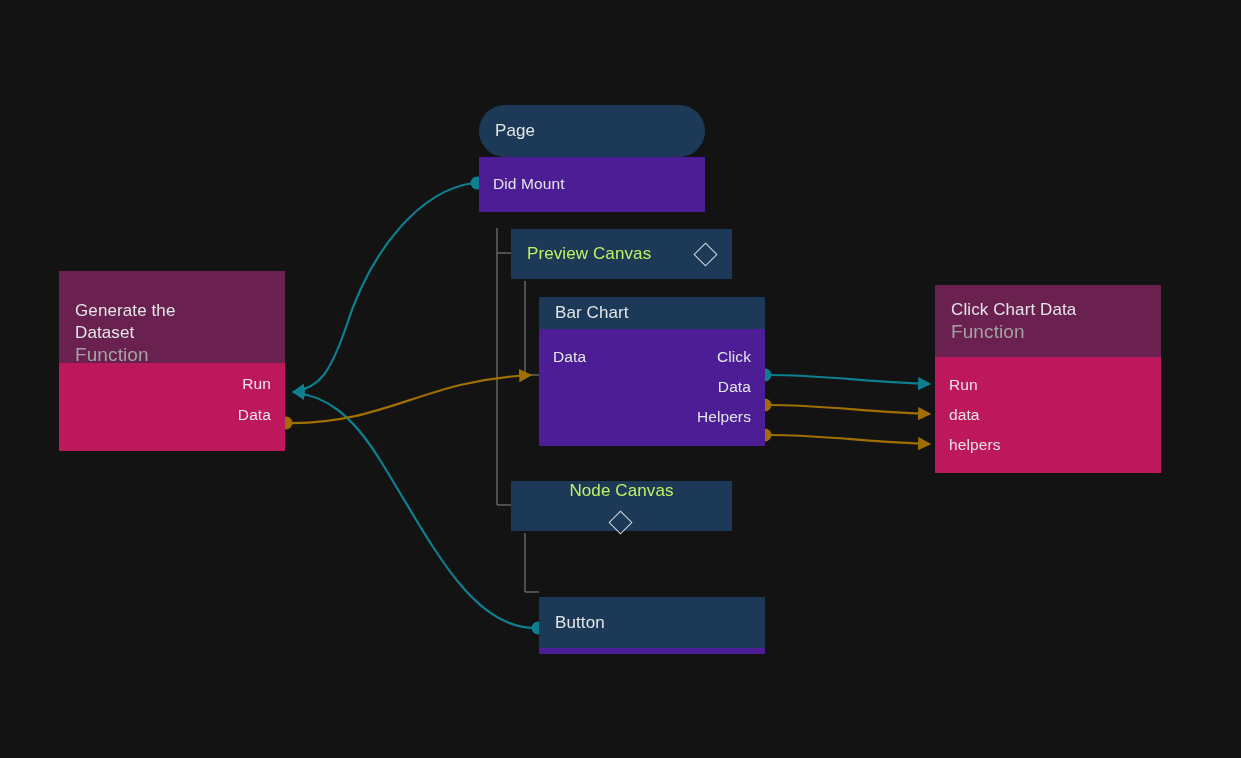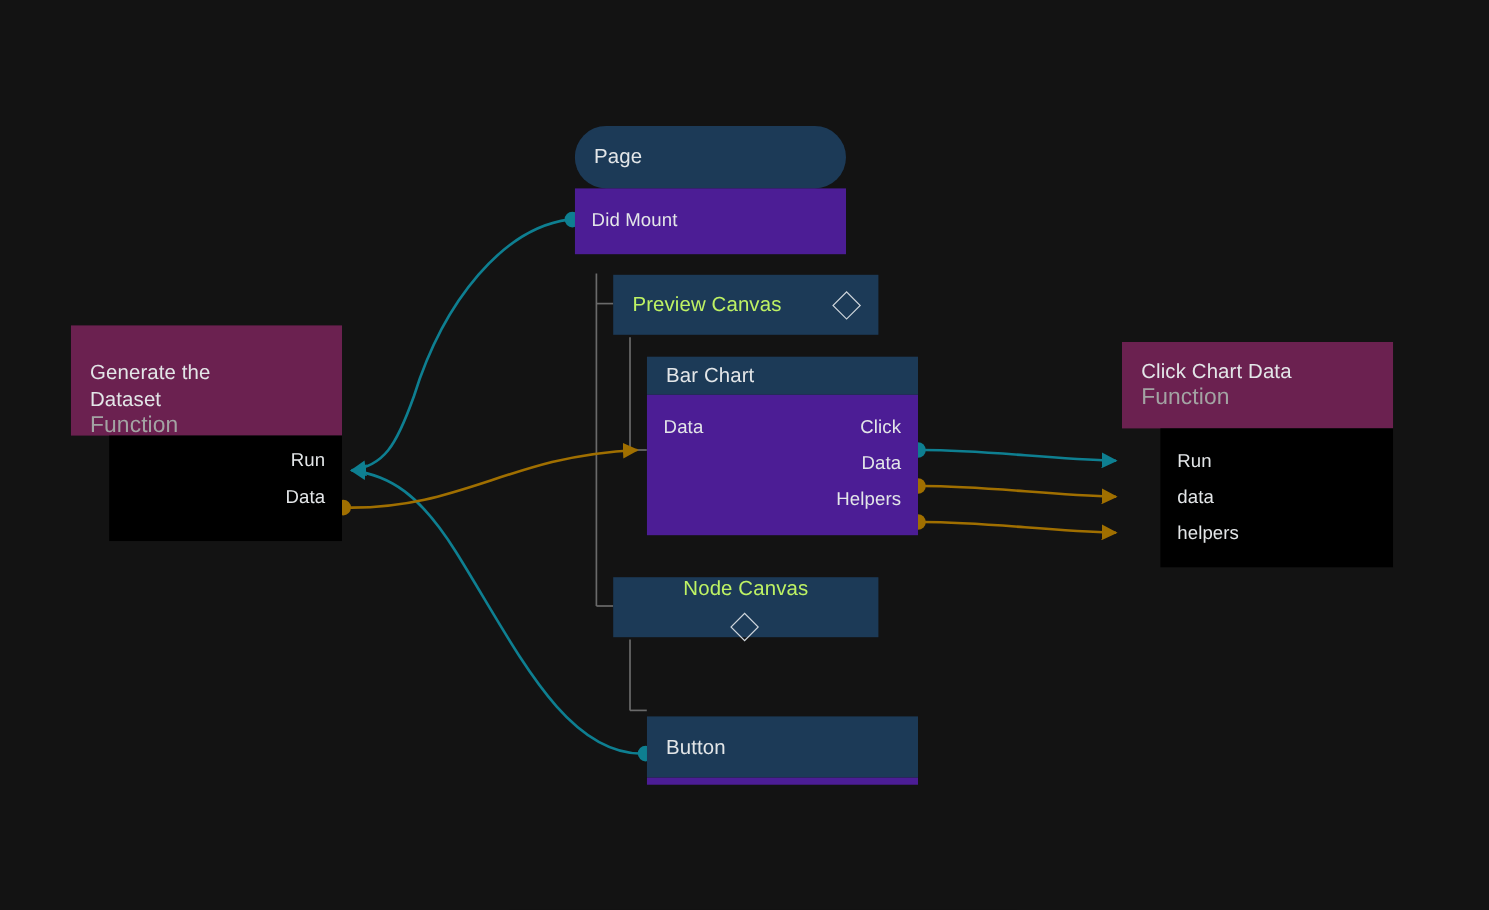--- a/index.html
+++ b/index.html
@@ -86,21 +86,21 @@
   }
   .port-row.in {
     left: 14px;
     justify-content: flex-start;
   }
   
   .blue .node-header { background: #1c3a57; }
   .blue .node-body   { background: #4c1d95; }
   
   .magenta .node-header { background: #6b2150; }
-  .magenta .node-body   { background: #000000; margin-left: 32px; }
+  .magenta .node-body   { background: #be185d; }
   
   .band {
     position: absolute;
     box-sizing: border-box;
     background: #1c3a57;
     display: flex;
     align-items: center;
     justify-content: space-between;
     padding: 0 16px 0 16px;
   }

